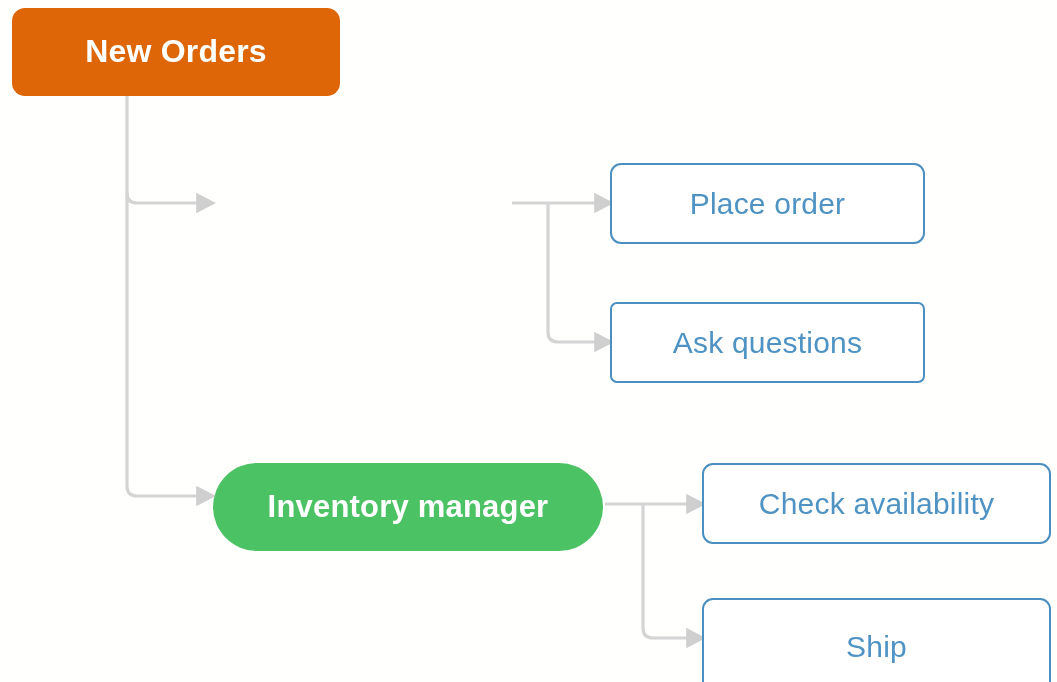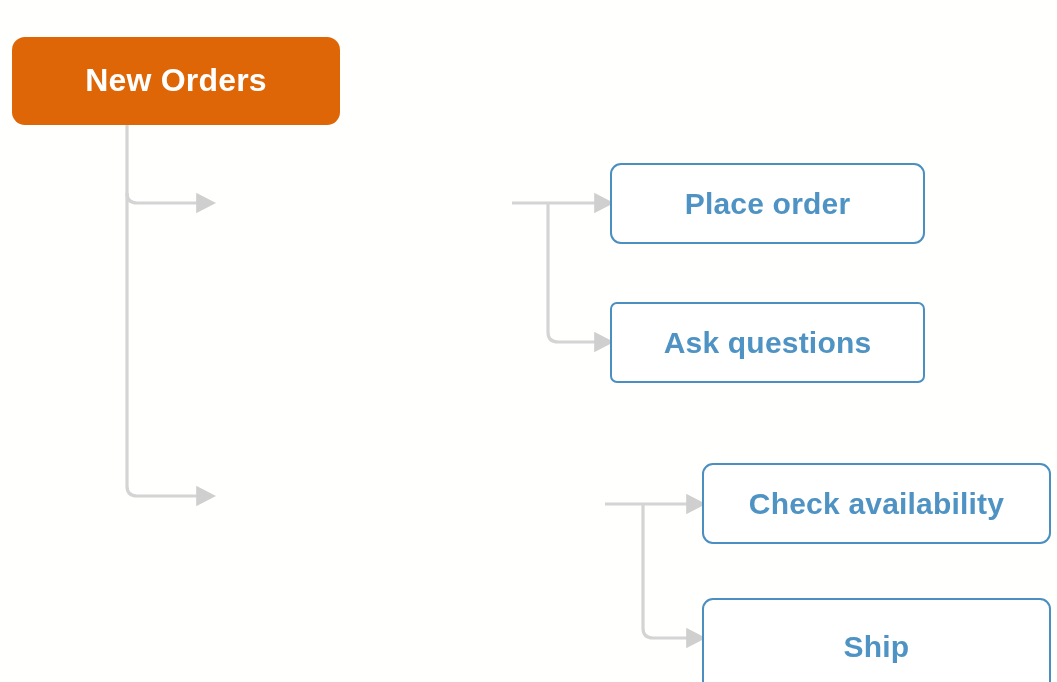--- a/index.html
+++ b/index.html
@@ -50,21 +50,21 @@
     border-radius: 999px;
     font-weight: bold;
     font-size: 31px;
     letter-spacing: 0.2px;
   }
   .node-task {
     background: #ffffff;
     color: #4e93c3;
     border: 2px solid #4a8fc0;
     border-radius: 11px;
-    font-weight: bold;
+    font-weight: normal;
     font-size: 30px;
     letter-spacing: 0.2px;
   }
 </style>
 </head>
 <body>
 
 <div id="canvas">
 
   <svg id="edge-layer" viewBox="0 0 1057 682" xmlns="http://www.w3.org/2000/svg">
@@ -80,24 +80,25 @@
 
     <path d="M512,203 L598,203" fill="none" stroke="#d4d4d4" stroke-width="3.2" marker-end="url(#arrow)"></path>
 
     <path d="M548,203 L548,332 Q548,342 558,342 L598,342" fill="none" stroke="#d4d4d4" stroke-width="3.2" marker-end="url(#arrow)"></path>
 
     <path d="M605,504 L690,504" fill="none" stroke="#d4d4d4" stroke-width="3.2" marker-end="url(#arrow)"></path>
 
     <path d="M643,504 L643,628 Q643,638 653,638 L690,638" fill="none" stroke="#d4d4d4" stroke-width="3.2" marker-end="url(#arrow)"></path>
   </svg>
 
-  <div class="node node-root" style="left:12px; top:8px; width:328px; height:88px;margin-top:29px;">New Orders</div>
+  <div class="node node-root" style="left:12px; top:8px; width:328px; height:88px;">New Orders</div>
 
 
 
+  <div class="node node-role" style="left:213px; top:463px; width:390px; height:88px;">Inventory manager</div>
 
   <div class="node node-task" style="left:610px; top:163px; width:315px; height:81px;">Place order</div>
 
   <div class="node node-task" style="left:610px; top:302px; width:315px; height:81px;border-radius:7px;">Ask questions</div>
 
   <div class="node node-task" style="left:702px; top:463px; width:349px; height:81px;">Check availability</div>
 
   <div class="node node-task" style="left:702px; top:598px; width:349px; height:98px;">Ship</div>
 
 </div>

